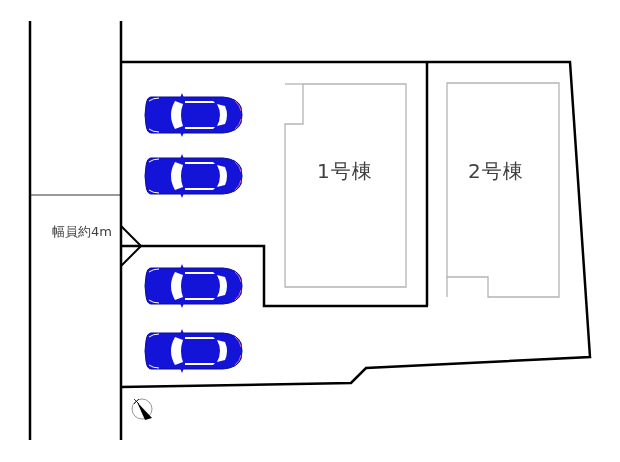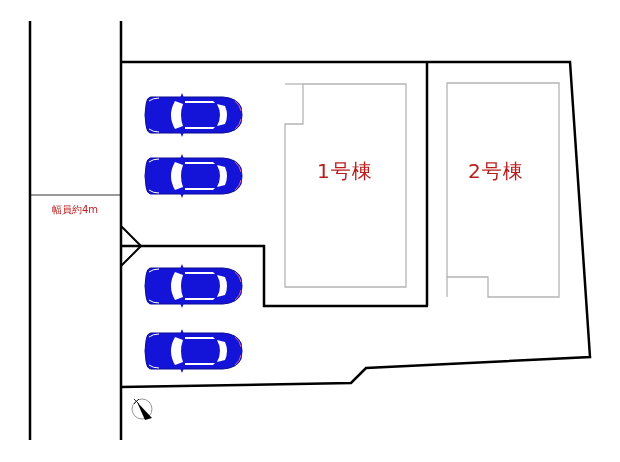--- a/index.html
+++ b/index.html
@@ -1,21 +1,21 @@
 <!DOCTYPE html>
 <html><head>
   <meta charset="utf-8">
   <style>
     html, body { margin: 0; padding: 0; background: #ffffff; }
     body { width: 620px; height: 462px; overflow: hidden; position: relative;
            font-family: "DejaVu Sans", "Liberation Sans", sans-serif; }
     #plan { position: absolute; left: 0; top: 0; width: 620px; height: 462px; }
-    .label { position: absolute; color: #b91c1c; white-space: nowrap; }
+    .label { position: absolute; color: #404040; white-space: nowrap; }
     .bldg-label { font-size: 20px; letter-spacing: 1px; }
-    .road-label { font-size: 10px; }
+    .road-label { font-size: 13px; margin-top: 20px; }
   </style>
 </head>
 <body>
 
 <svg id="plan" viewBox="0 0 620 462" xmlns="http://www.w3.org/2000/svg">
   <defs>
     <g id="car">
 
       <path d="M6,2 Q2,2 1,10 L0,20 L1,30 Q2,38 6,38 L78,38 Q92,37 96,28 L97,20 L96,12 Q92,3 78,2 Z" fill="#1414d8" stroke="#0a0a90" stroke-width="1"></path>
 

